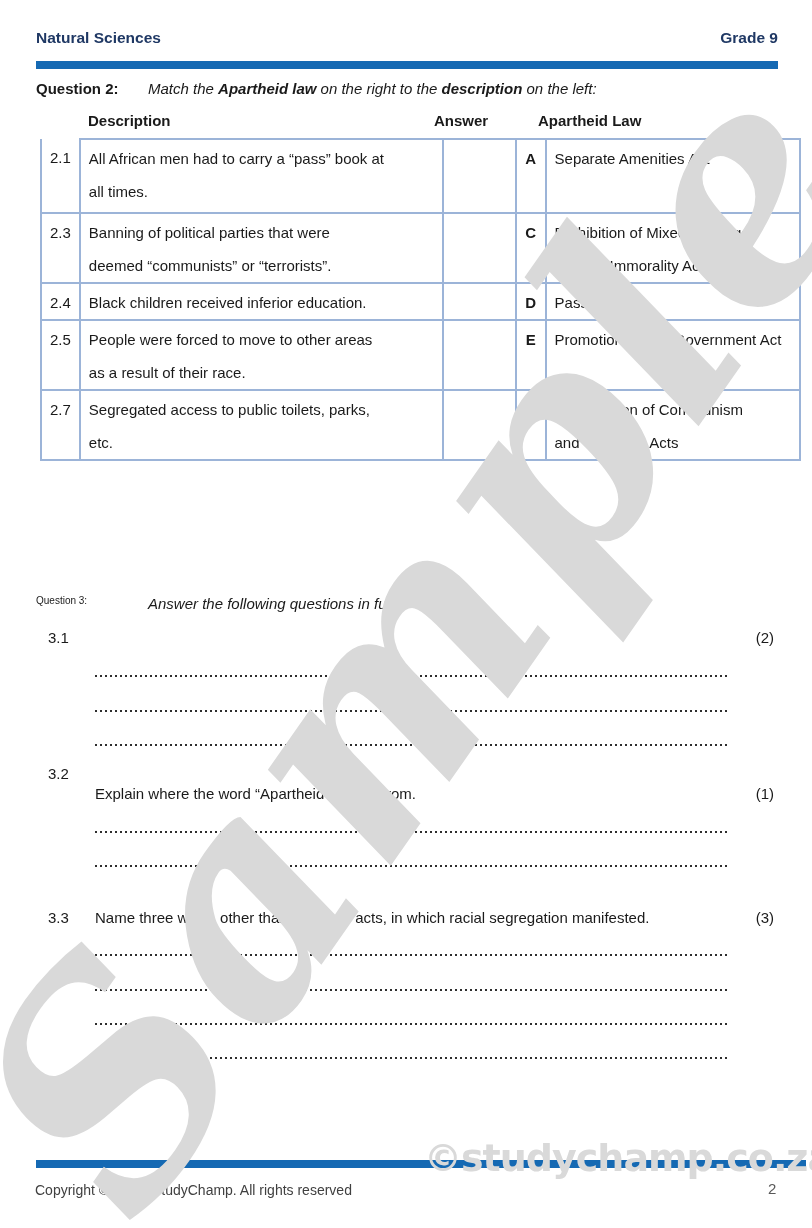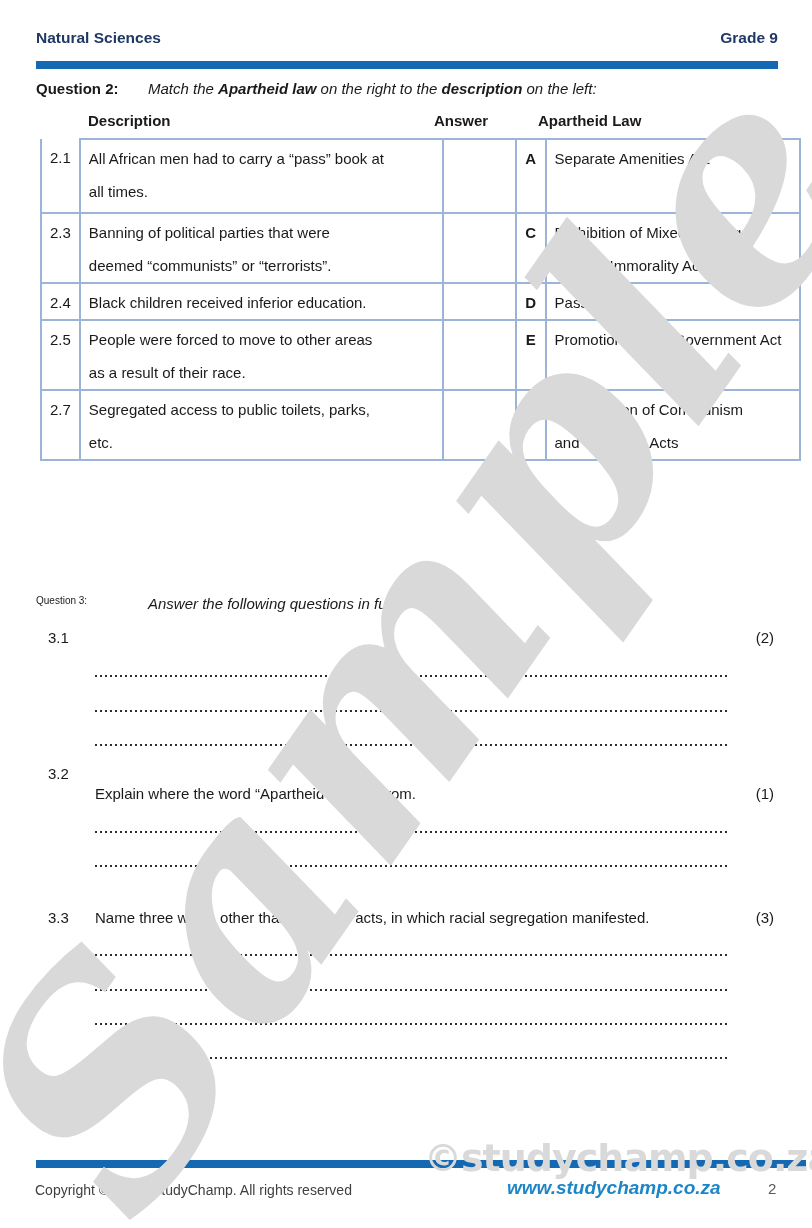--- a/index.html
+++ b/index.html
@@ -155,16 +155,15 @@
   <div class="abs dots" style="top:954px"></div>
   <div class="abs dots" style="top:989px"></div>
   <div class="abs dots" style="top:1023px"></div>
   <div class="abs dots" style="top:1057px"></div>
 
   <div class="abs sample-wm">Sample</div>
   <div class="abs site-wm">©studychamp.co.za</div>
 
   <div class="abs botbar"></div>
   <div class="abs copyright">Copyright © 2016, StudyChamp. All rights reserved</div>
-  <div class="abs site-url">www.studychamp.co.za</div>
   <div class="abs pagenum">2</div>
 
 </div>
 
 </body></html>

